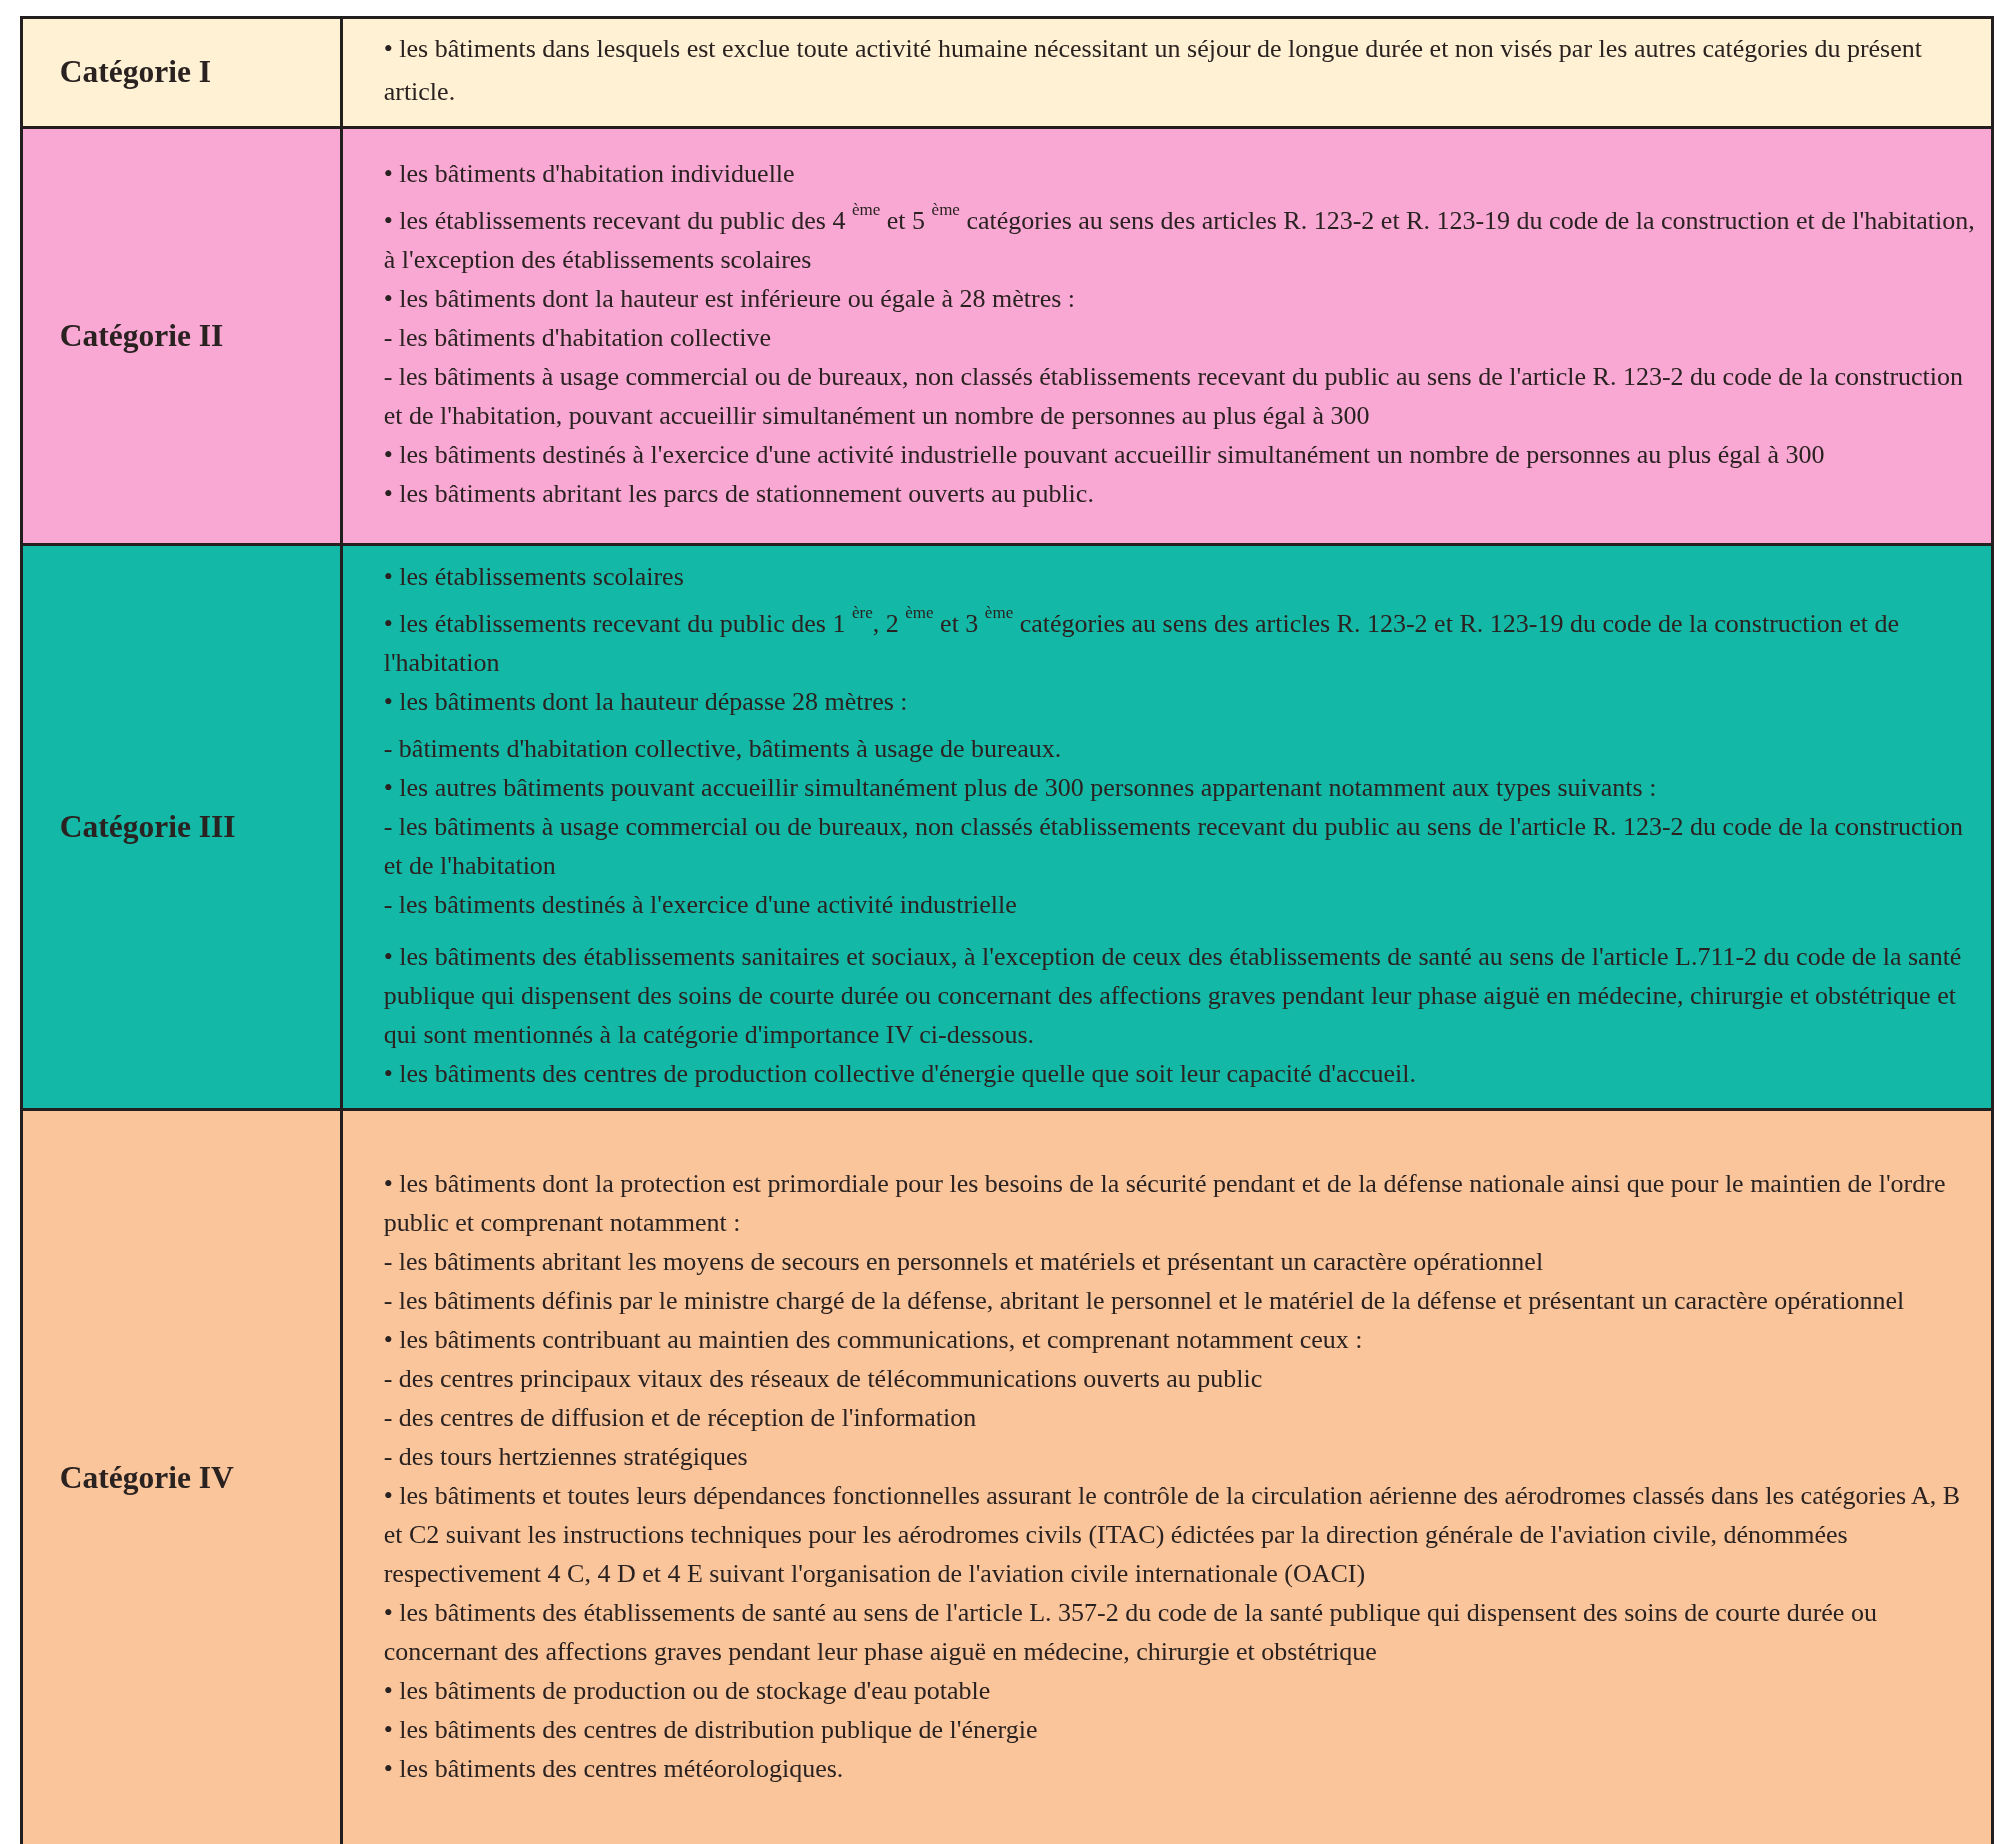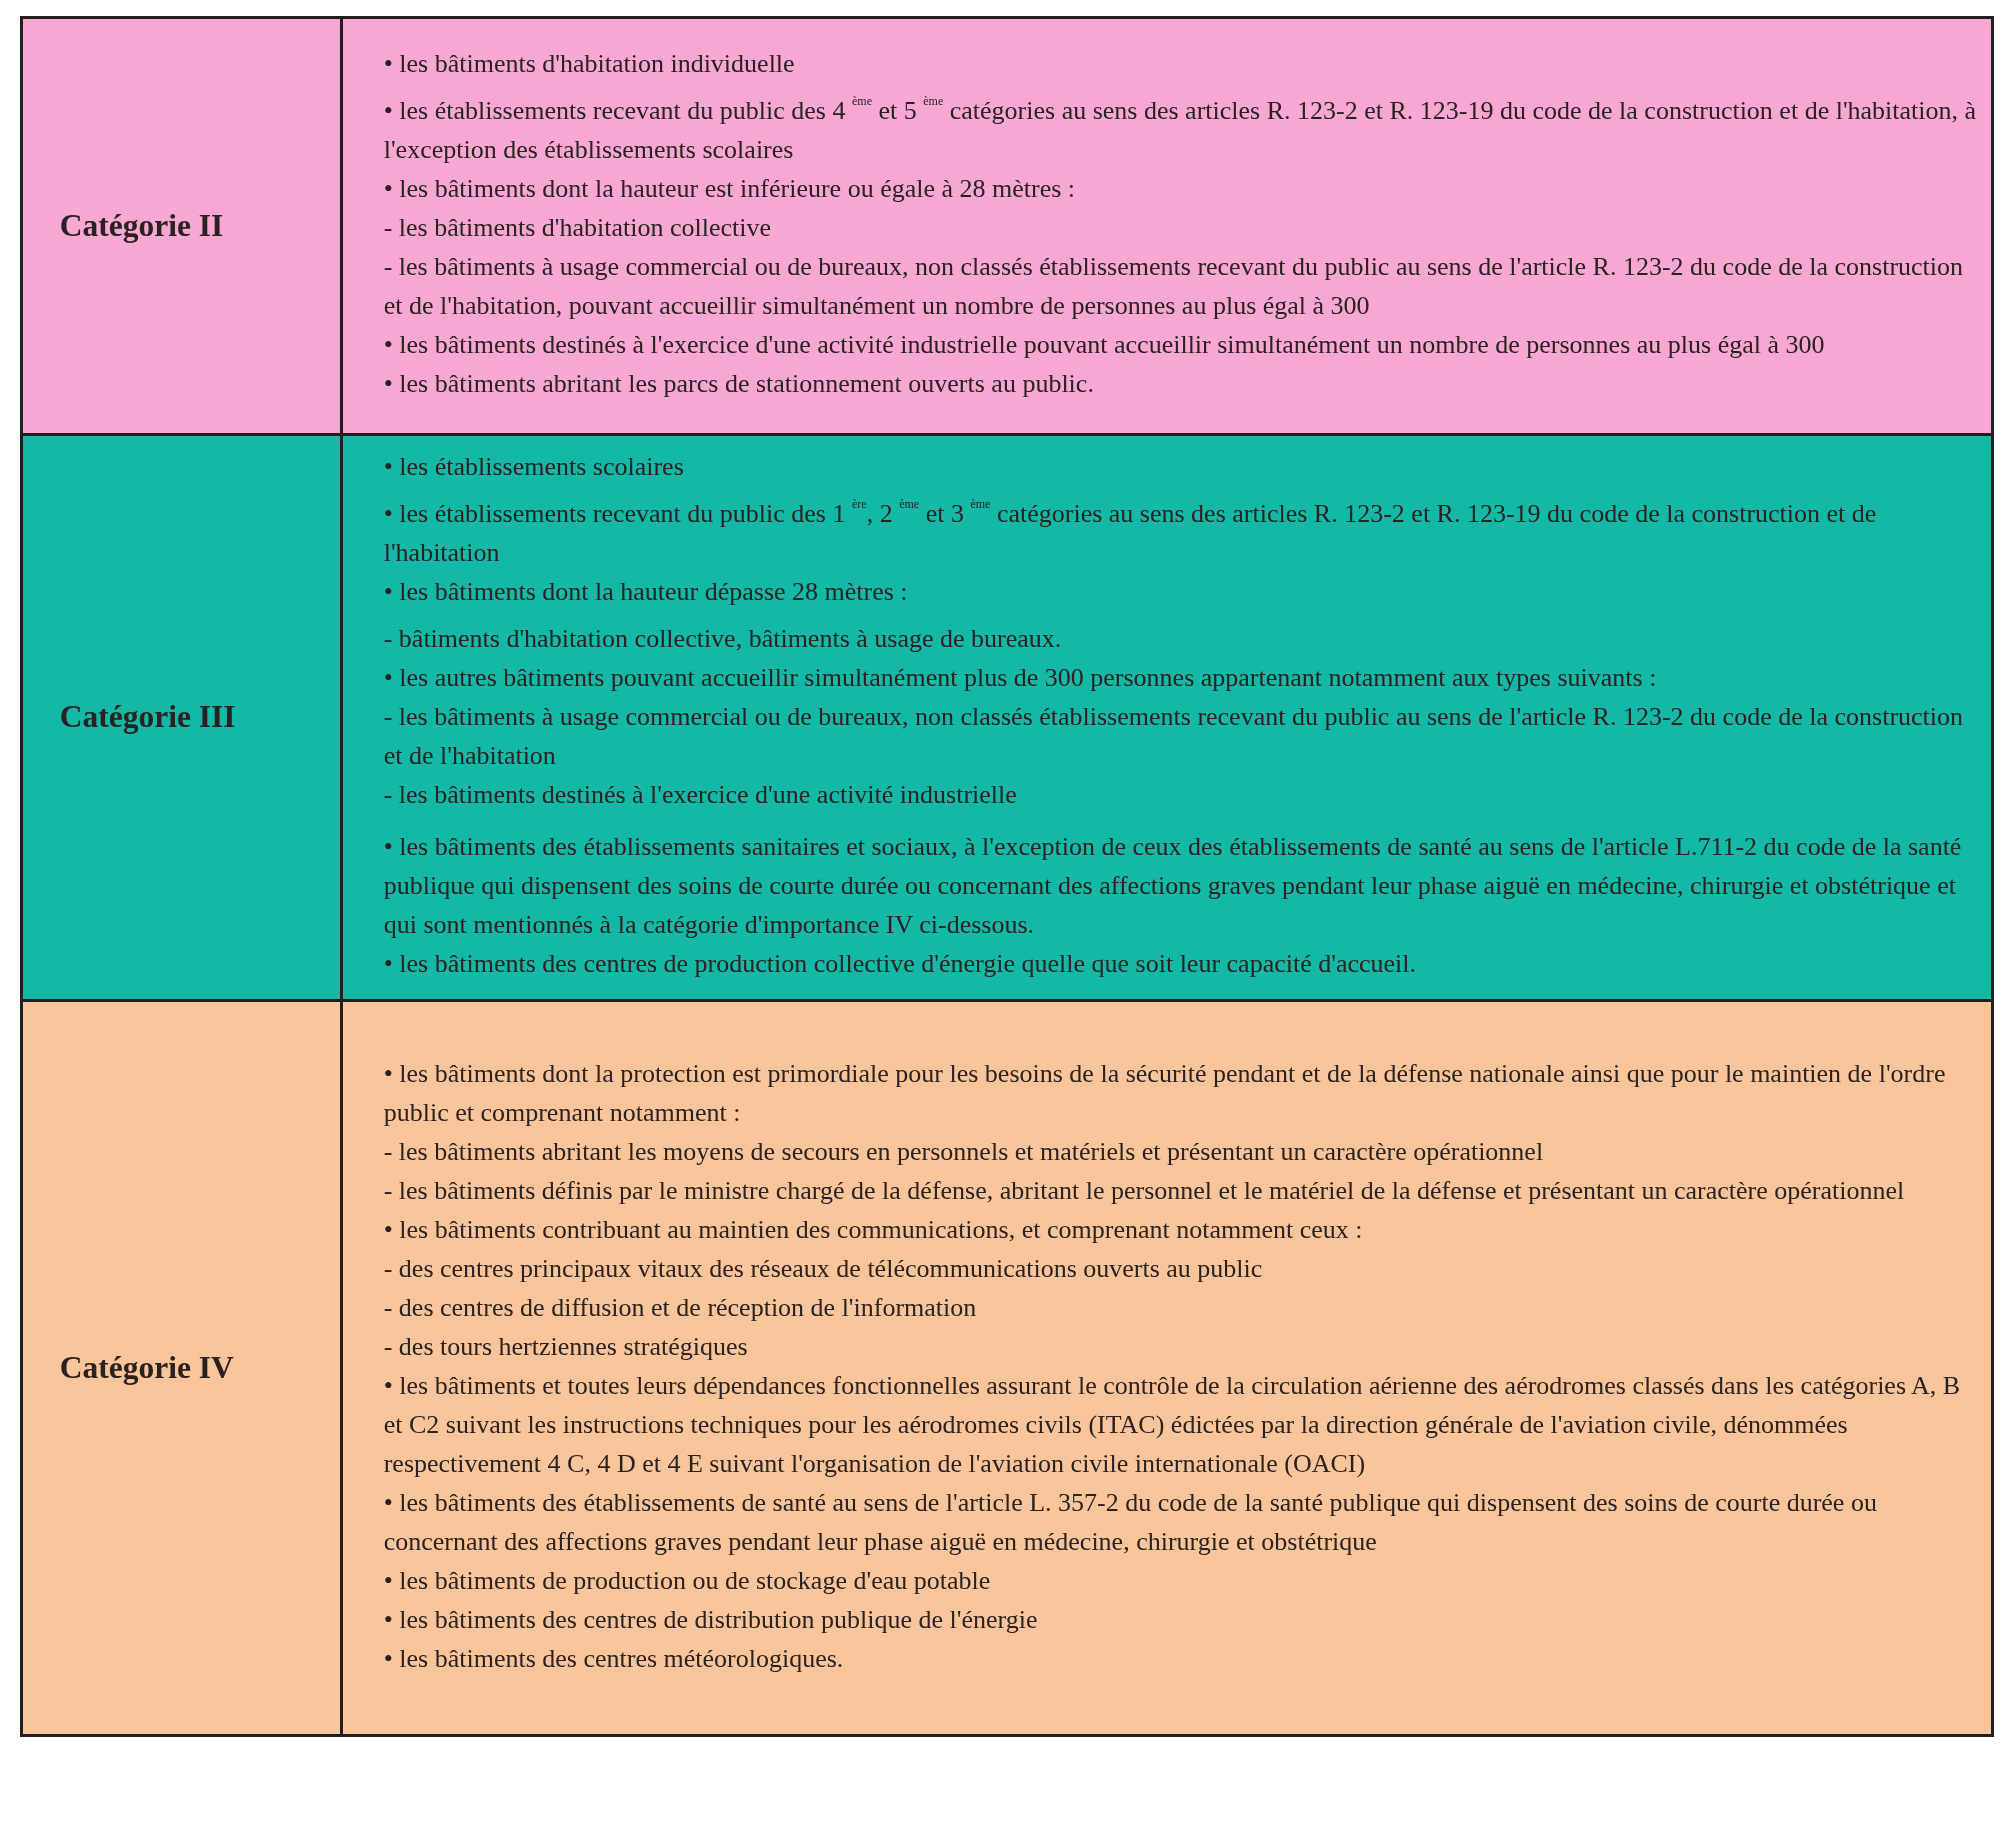--- a/index.html
+++ b/index.html
@@ -20,29 +20,35 @@
     .desc-cell {
       font-size: 26px; line-height: 39px;
       padding: 2px 11.8px 5.9px 41px !important;
     }
     .row-1 td { background: #fff1d4; height: 99px; }
     .row-2 td { background: #f9a8d4; height: 406px; }
     .row-3 td { background: #14b8a6; height: 555px; }
     .row-4 td { background: #fbc59c; height: 725px; }
     .line { display: block; }
     .line.gap { margin-top: 7.9px; }
-    sup { font-size: 12px; vertical-align: 13.8px; line-height: 0; }
+    sup { font-size: 17px; vertical-align: 13.8px; line-height: 0; }
     .desc-cell .line:first-child { margin-top: 0; }
   </style>
 </head>
 <body>
 
 <table class="tbl">
   <tbody>
 
+    <tr class="row-1">
+      <td class="cat-cell">Catégorie I</td>
+      <td class="desc-cell" style="line-height:43px;">
+        <span class="line">• les bâtiments dans lesquels est exclue toute activité humaine nécessitant un séjour de longue durée et non visés par les autres catégories du présent article.</span>
+      </td>
+    </tr>
 
     <tr class="row-2">
       <td class="cat-cell">Catégorie II</td>
       <td class="desc-cell">
         <span class="line">• les bâtiments d'habitation individuelle</span>
         <span class="line gap"><span>• les établissements recevant du public des 4 </span><sup>ème</sup><span> et 5 </span><sup>ème</sup><span> catégories au sens des articles R. 123-2 et R. 123-19 du code de la construction et de l'habitation, à l'exception des établissements scolaires</span></span>
         <span class="line">• les bâtiments dont la hauteur est inférieure ou égale à 28 mètres :</span>
         <span class="line">- les bâtiments d'habitation collective</span>
         <span class="line">- les bâtiments à usage commercial ou de bureaux, non classés établissements recevant du public au sens de l'article R. 123-2 du code de la construction et de l'habitation, pouvant accueillir simultanément un nombre de personnes au plus égal à 300</span>
         <span class="line">• les bâtiments destinés à l'exercice d'une activité industrielle pouvant accueillir simultanément un nombre de personnes au plus égal à 300</span>

